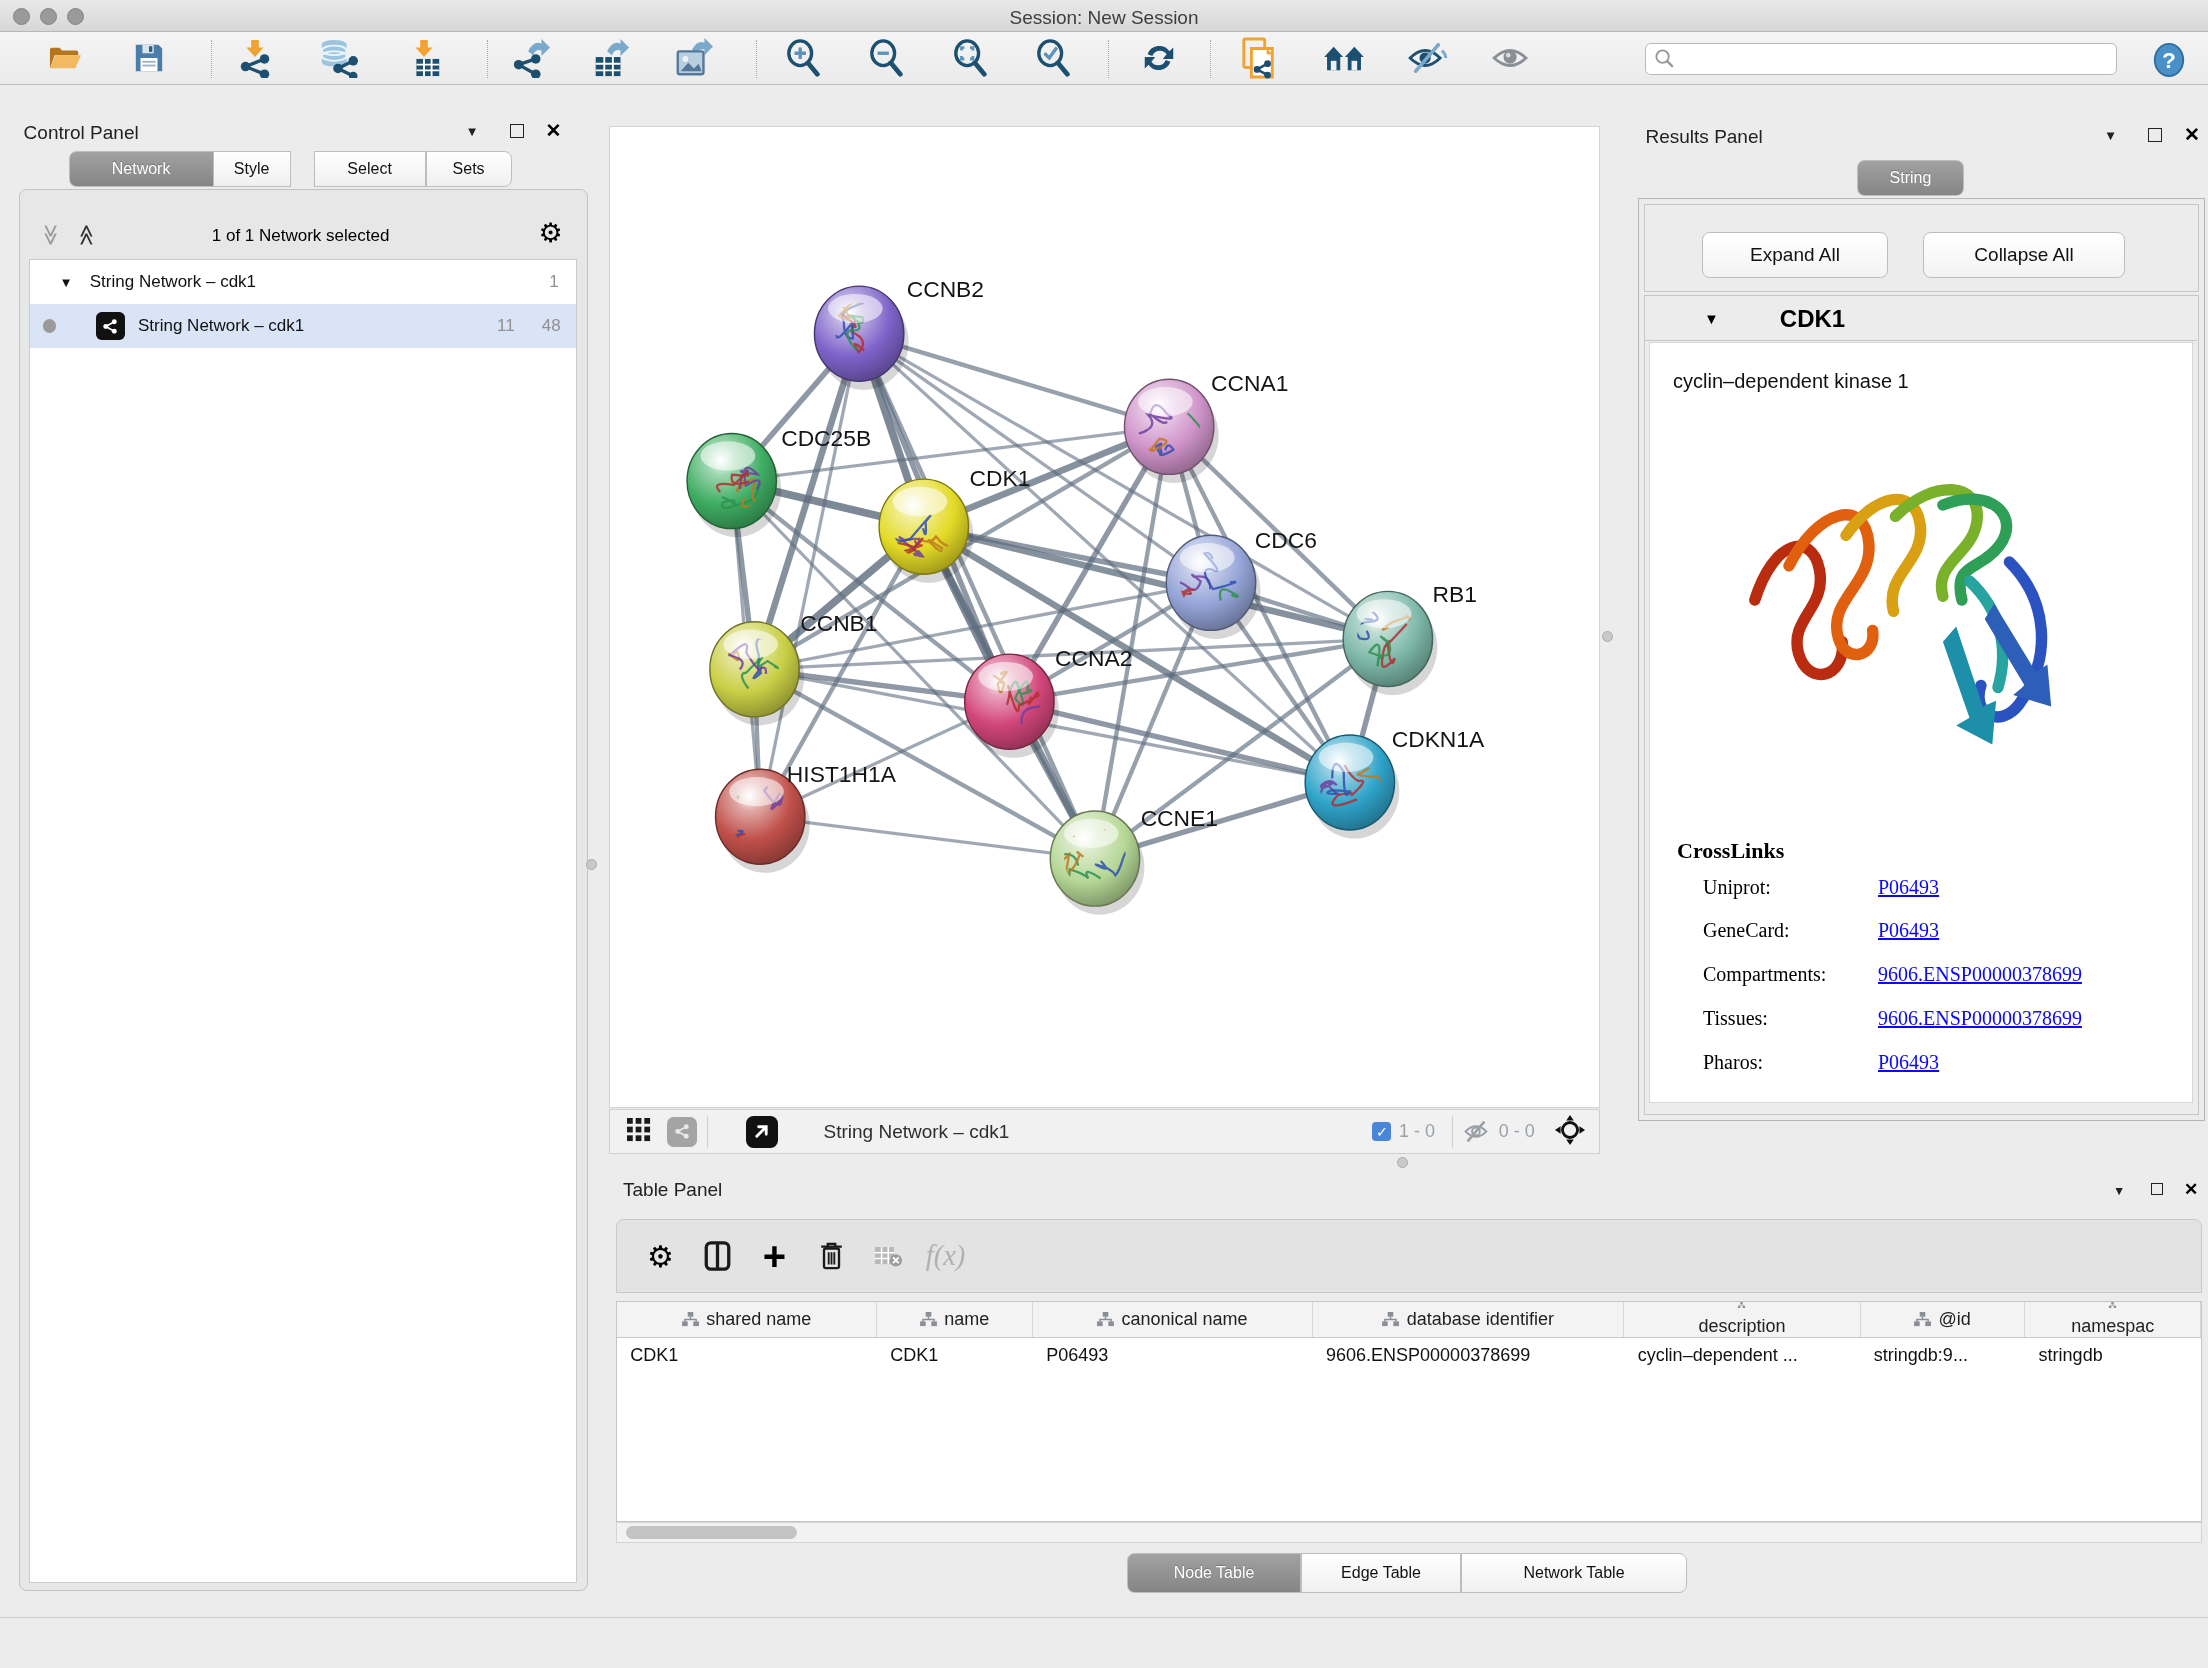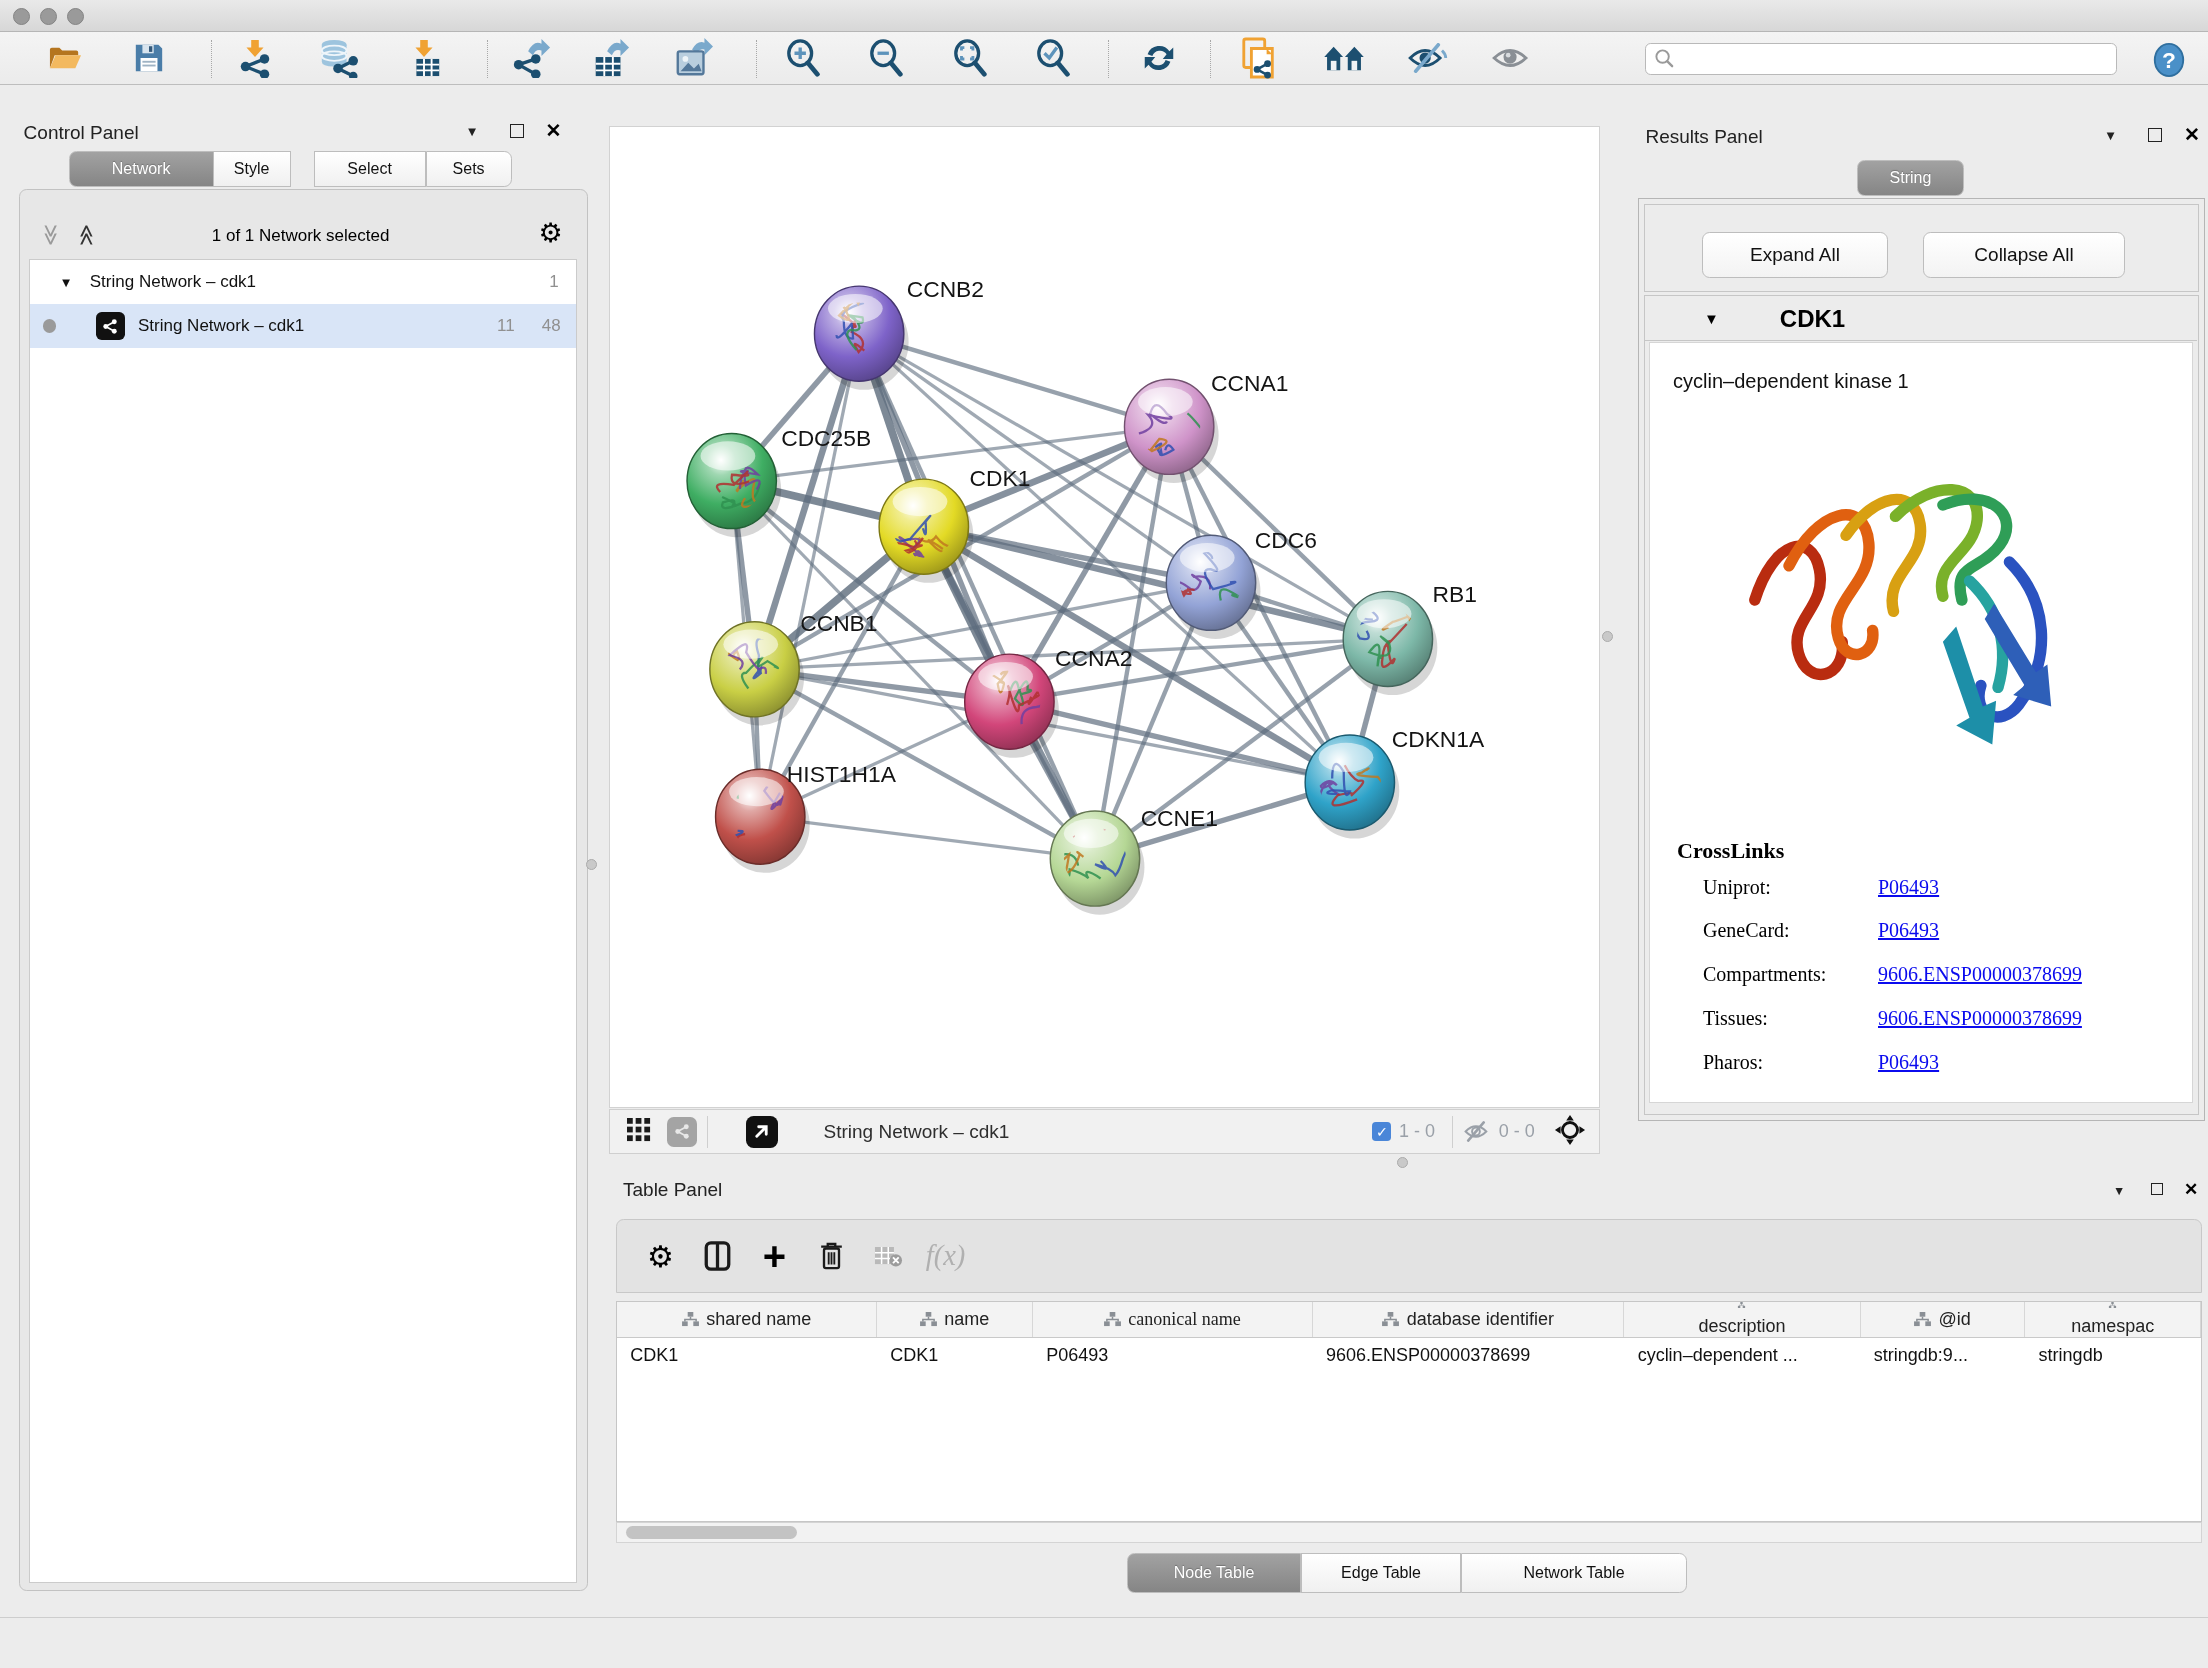--- a/index.html
+++ b/index.html
@@ -72,20 +72,21 @@
 </style>
 </head>
 <body>
 
 <div class="window">
 
   <div class="abs titlebar">
     <div class="abs tl-dot" style="left:13.3px"></div>
     <div class="abs tl-dot" style="left:40px"></div>
     <div class="abs tl-dot" style="left:67px"></div>
+    <div class="abs win-title">Session: New Session</div>
   </div>
 
   <div class="abs toolbar">
     <div class="abs tool-btn" style="left:38px">
       <svg width="36" height="32" viewBox="0 0 38 34">
         <path d="M3 28 L3 8 Q3 6 5 6 L13 6 L16 9 L31 9 Q33 9 33 11 L33 14 L8 14 Z" fill="#b5751f"></path>
         <path d="M3 28 L9 14 L36 14 L30 28 Z" fill="#f3b95f"></path>
       </svg>
     </div>
     <div class="abs tool-btn" style="left:122px">
@@ -695,21 +696,21 @@
         </div>
         <div class="th" style="width: 157px;">
           <svg width="17" height="15" viewBox="0 0 18 16">
             <rect x="6" y="0" width="6" height="5" fill="#8a8f95"></rect>
             <rect x="0" y="10" width="6" height="5" fill="#8a8f95"></rect>
             <rect x="12" y="10" width="6" height="5" fill="#8a8f95"></rect>
             <path d="M9 5 L9 8 M3 10 L3 8 L15 8 L15 10" stroke="#8a8f95" stroke-width="1.6" fill="none"></path>
           </svg>
           <span>name</span>
         </div>
-        <div class="th" style="width: 282px; font-family: Liberation Serif, serif;">
+        <div class="th" style="width: 282px;">
           <svg width="17" height="15" viewBox="0 0 18 16">
             <rect x="6" y="0" width="6" height="5" fill="#8a8f95"></rect>
             <rect x="0" y="10" width="6" height="5" fill="#8a8f95"></rect>
             <rect x="12" y="10" width="6" height="5" fill="#8a8f95"></rect>
             <path d="M9 5 L9 8 M3 10 L3 8 L15 8 L15 10" stroke="#8a8f95" stroke-width="1.6" fill="none"></path>
           </svg>
           <span>canonical name</span>
         </div>
         <div class="th" style="width: 314px;">
           <svg width="17" height="15" viewBox="0 0 18 16">

